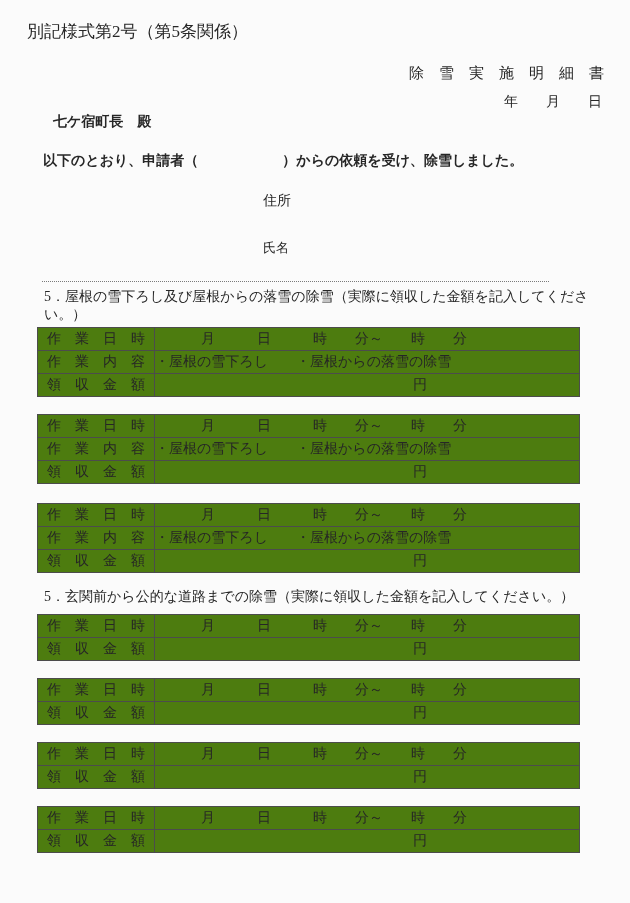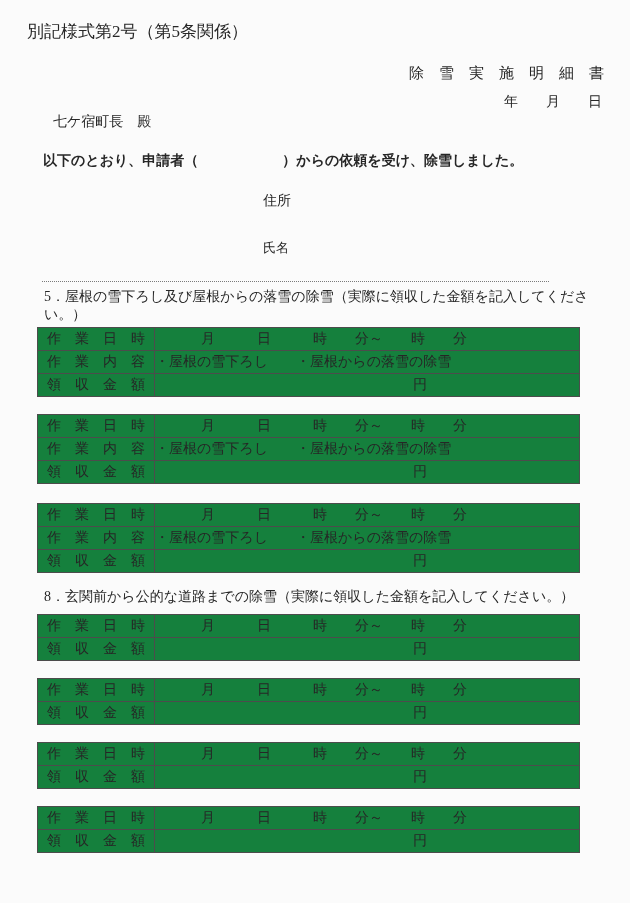--- a/index.html
+++ b/index.html
@@ -8,35 +8,35 @@
     background: #fbfbfb;
     color: #262626;
     font-family: "Liberation Serif", "DejaVu Serif", serif;
     overflow: hidden;
   }
   .page { position: relative; width: 630px; height: 903px; }
 
   .form-number { margin: 23px 16px 0 27px; font-size: 17px; line-height: 18px; }
   .doc-title   { margin-top: 22px; width: 604px; text-align: right; font-size: 15px; line-height: 20px; }
   .date-line   { margin: 10px 28px 0 0; text-align: right; font-size: 14px; line-height: 18px; }
-  .addressee   { margin: 2px 0 0 53px; font-size: 14px; line-height: 18px; }
+  .addressee   { margin: 2px 0 0 53px; font-size: 14px; line-height: 18px; font-weight: bold; }
   .intro       { margin: 21px 0 0 43px; font-size: 14px; line-height: 18px; font-weight: bold; }
   .address-label { margin: 22px 0 0 263px; font-size: 14px; line-height: 18px; }
   .name-label    { margin: 29px 0 0 263px; font-size: 13px; line-height: 18px; }
   .dotted-separator { margin: 24px 0 0 42px; width: 507px; height: 0; border-bottom: 1px dotted #7a7a7a; }
 
   .section-heading { margin: 6px 0 0 44px; font-size: 14px; line-height: 18px; }
   .section-heading.second { margin-top: 15px; }
 
   table.work-table {
     border-collapse: collapse;
     margin: 17px 0 0 37px;
     width: 543px;
     table-layout: fixed;
-    background: #15803d;
+    background: #4d7c0f;
   }
   table.work-table.mt3  { margin-top: 3px; }
   table.work-table.mt19 { margin-top: 19px; }
   table.work-table.mt8  { margin-top: 8px; }
 
   td {
     border: 1px solid #4c4c4c;
     height: 23px;
     font-size: 14px;
     vertical-align: middle;
@@ -108,21 +108,21 @@
       <td class="label-cell">作　業　内　容</td>
       <td class="value-cell content">・屋根の雪下ろし　　・屋根からの落雪の除雪</td>
     </tr>
     <tr>
       <td class="label-cell">領　収　金　額</td>
       <td class="value-cell amount">円</td>
     </tr>
   </tbody>
     </table>
 
-  <div class="section-heading second">8．玄関前から公的な道路までの除雪（実際に領収した金額を記入してください。）</div>
+  <div class="section-heading second">5．玄関前から公的な道路までの除雪（実際に領収した金額を記入してください。）</div>
 
   <table class="work-table mt8">
     <tbody>
         <tr>
       <td class="label-cell">作　業　日　時</td>
       <td class="value-cell datetime">月　　　日　　　時　　分～　　時　　分</td>
     </tr>
     <tr>
       <td class="label-cell">領　収　金　額</td>
       <td class="value-cell amount">円</td>

